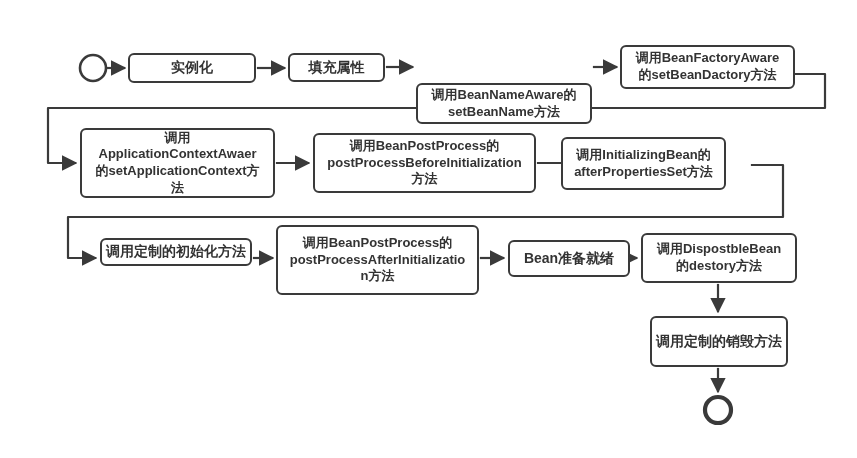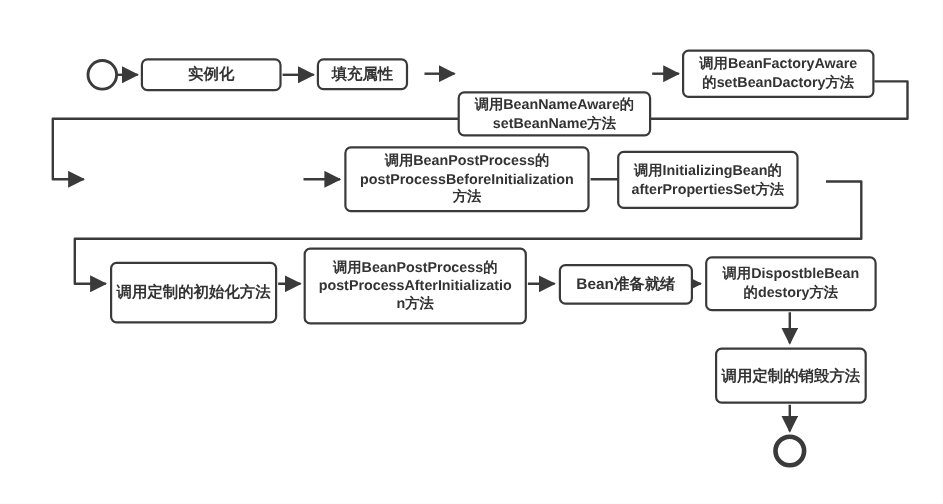--- a/index.html
+++ b/index.html
@@ -24,29 +24,29 @@
     text-align:center;
     font-weight:bold;
     font-size:13px;
     line-height:1.28;
     white-space:pre-line;
     padding:1px 3px;
   }
   .node.lg{font-size:14px;}
   
   #n-instantiate            {left:128px;top:53px;width:128px;height:30px;}
-  #n-populate-properties    {left:288px;top:53px;width:83px; height:29px;}
+  #n-populate-properties    {left:288px;top:53px;width:97px; height:29px;}
   #n-set-bean-name          {left:416px;top:47px;width:176px;height:41px;margin-top:36px;}
   #n-set-bean-factory       {left:620px;top:45px;width:175px;height:44px;}
   
   #n-set-application-context{left:80px; top:128px;width:195px;height:70px;}
   #n-post-process-before    {left:313px;top:133px;width:223px;height:60px;}
   #n-after-properties-set   {left:561px;top:137px;width:165px;height:53px;}
   
-  #n-custom-init            {left:100px;top:238px;width:152px;height:56px;}
+  #n-custom-init            {left:100px;top:238px;width:152px;height:28px;}
   #n-post-process-after     {left:276px;top:225px;width:203px;height:70px;}
   #n-bean-ready             {left:508px;top:240px;width:122px;height:37px;}
   #n-destroy-method         {left:641px;top:233px;width:156px;height:50px;}
   
   #n-custom-destroy         {left:650px;top:316px;width:138px;height:51px;}
 </style>
 </head>
 <body>
 
 <div class="canvas">
@@ -84,20 +84,24 @@
     </g>
   </svg>
 
   <div class="node lg" id="n-instantiate">实例化</div>
   <div class="node lg" id="n-populate-properties">填充属性</div>
   <div class="node" id="n-set-bean-name">调用BeanNameAware的
 setBeanName方法</div>
   <div class="node" id="n-set-bean-factory">调用BeanFactoryAware
 的setBeanDactory方法</div>
 
+  <div class="node" id="n-set-application-context">调用
+ApplicationContextAwaer
+的setApplicationContext方
+法</div>
   <div class="node" id="n-post-process-before">调用BeanPostProcess的
 postProcessBeforeInitialization
 方法</div>
   <div class="node" id="n-after-properties-set">调用InitializingBean的
 afterPropertiesSet方法</div>
 
   <div class="node lg" id="n-custom-init">调用定制的初始化方法</div>
   <div class="node" id="n-post-process-after">调用BeanPostProcess的
 postProcessAfterInitializatio
 n方法</div>

